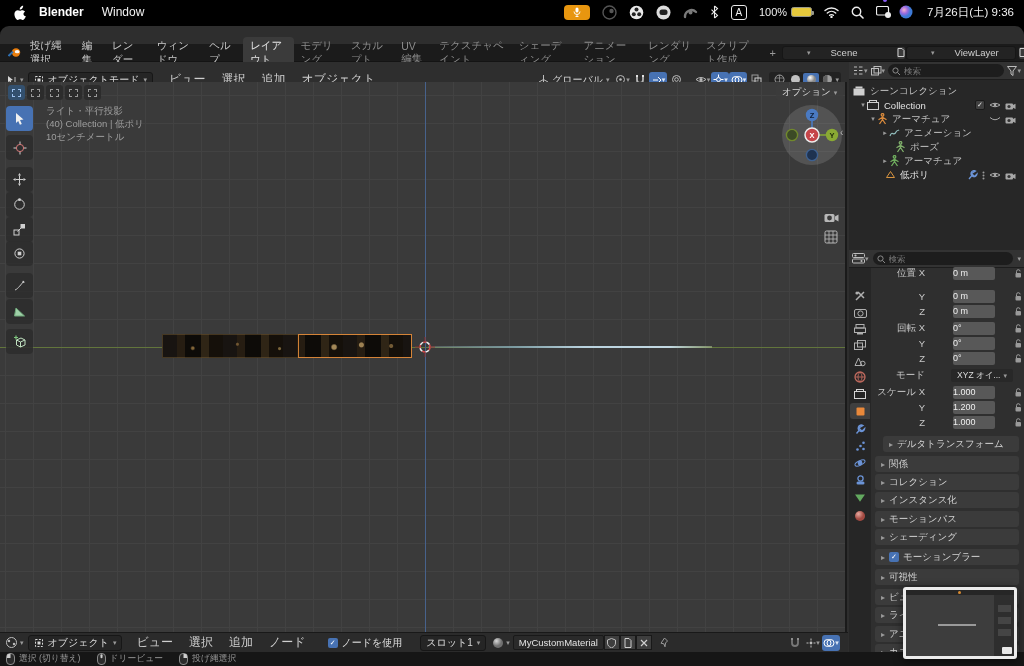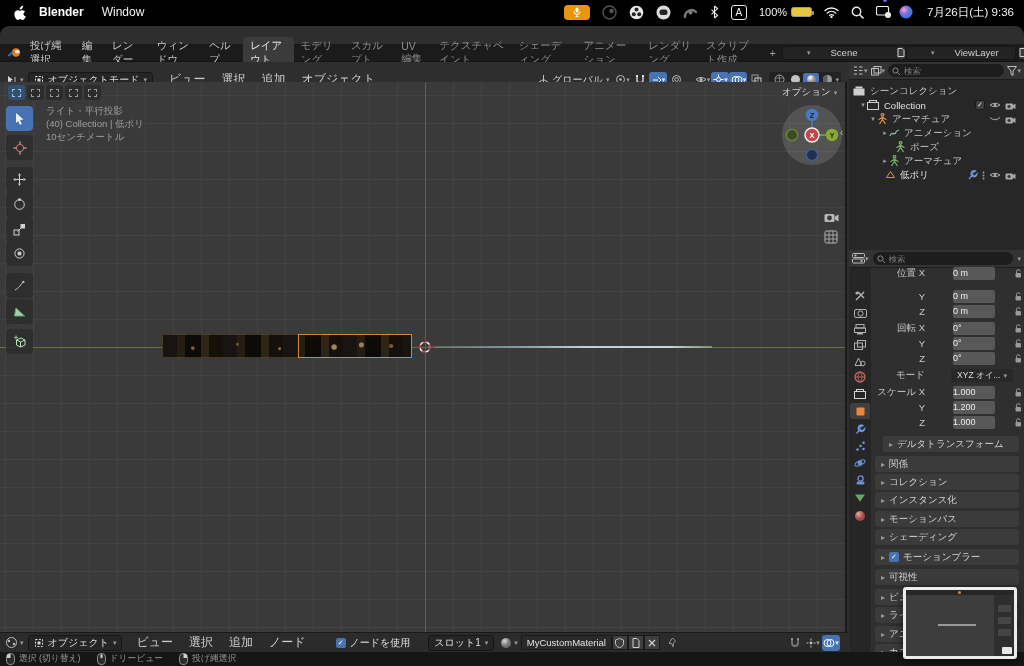--- a/index.html
+++ b/index.html
@@ -910,21 +910,21 @@
             <rect x="1.5" y="1.5" width="7" height="7" fill="none" stroke="#d8d8d8" stroke-dasharray="2 1.4"></rect>
             <rect x="3.5" y="3.5" width="3" height="3" fill="#d8d8d8"></rect>
           </svg>
         <span>オブジェクト</span>
           <span class="chev">▾</span>
       </div>
       <span class="hmenu" style="margin-left:6px">ビュー</span>
       <span class="hmenu">選択</span>
       <span class="hmenu">追加</span>
       <span class="hmenu">ノード</span>
-      <span style="display:flex;align-items:center;gap:4px;margin-left:22px">
+      <span style="display:flex;align-items:center;gap:4px;margin-left:14px">
         <span class="bluechk">✓</span>
         <span style="font-size:10px;color:#e2e2e2">ノードを使用</span>
       </span>
       <div class="modepill" style="margin-left:18px">
           <span>スロット1</span>
           <span class="chev">▾</span>
         </div>
       <span style="display:flex;align-items:center;gap:2px;margin-left:6px">
         <svg width="12" height="12">
             <defs>

